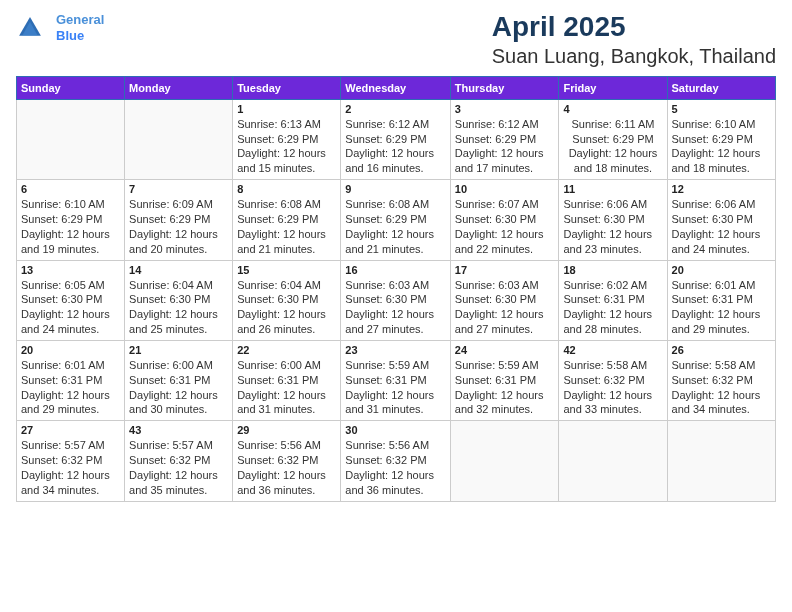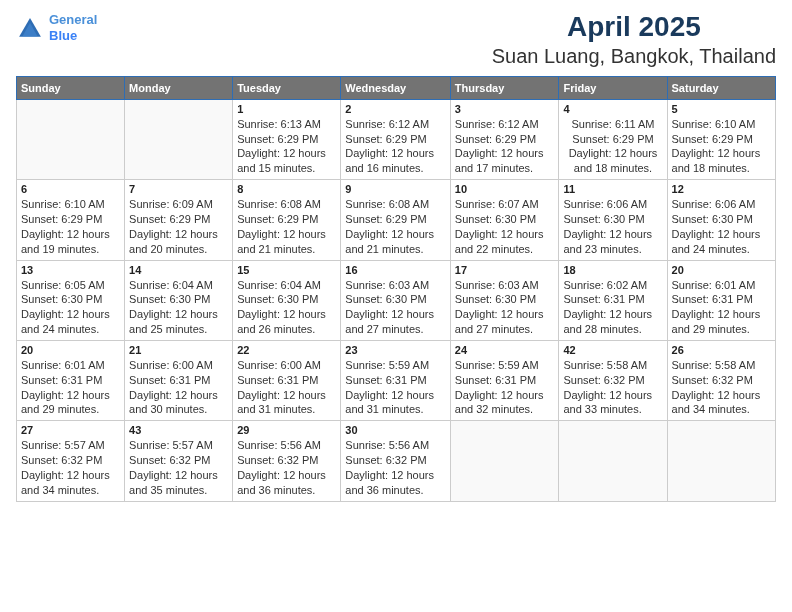--- a/index.html
+++ b/index.html
@@ -16,57 +16,57 @@
       padding: 12px 16px;
     }
     .header {
       display: flex;
       justify-content: space-between;
       align-items: flex-start;
       margin-bottom: 8px;
     }
     .logo {
       display: flex;
-      align-items: flex-end;
-      gap: 5px;
+      align-items: center;
+      gap: 12px;
     }
     .logo-text {
       font-size: 13px;
       font-weight: bold;
       color: #1a3a5c;
       line-height: 1.2;
     }
     .logo-text span {
       color: #4a90d9;
     }
     .logo-icon {
       width: 28px;
       height: 28px;
     }
     .title-block {
-      text-align: center;
+      text-align: left;
     }
     .main-title {
       font-size: 28px;
       font-weight: bold;
       color: #1a3a5c;
       line-height: 1.1;
     }
     .subtitle {
       font-size: 20px;
       color: #333;
       margin-top: 2px;
     }
     .calendar {
       width: 100%;
       border-collapse: collapse;
       font-size: 9.5px;
     }
     .calendar thead th {
-      background-color: #737373;
+      background-color: #6d28d9;
       color: #fff;
       padding: 5px 4px;
       text-align: left;
       font-size: 11px;
       font-weight: bold;
       border: 1px solid #2e6db4;
     }
     .calendar tbody td {
       border: 1px solid #ccc;
       vertical-align: top;

